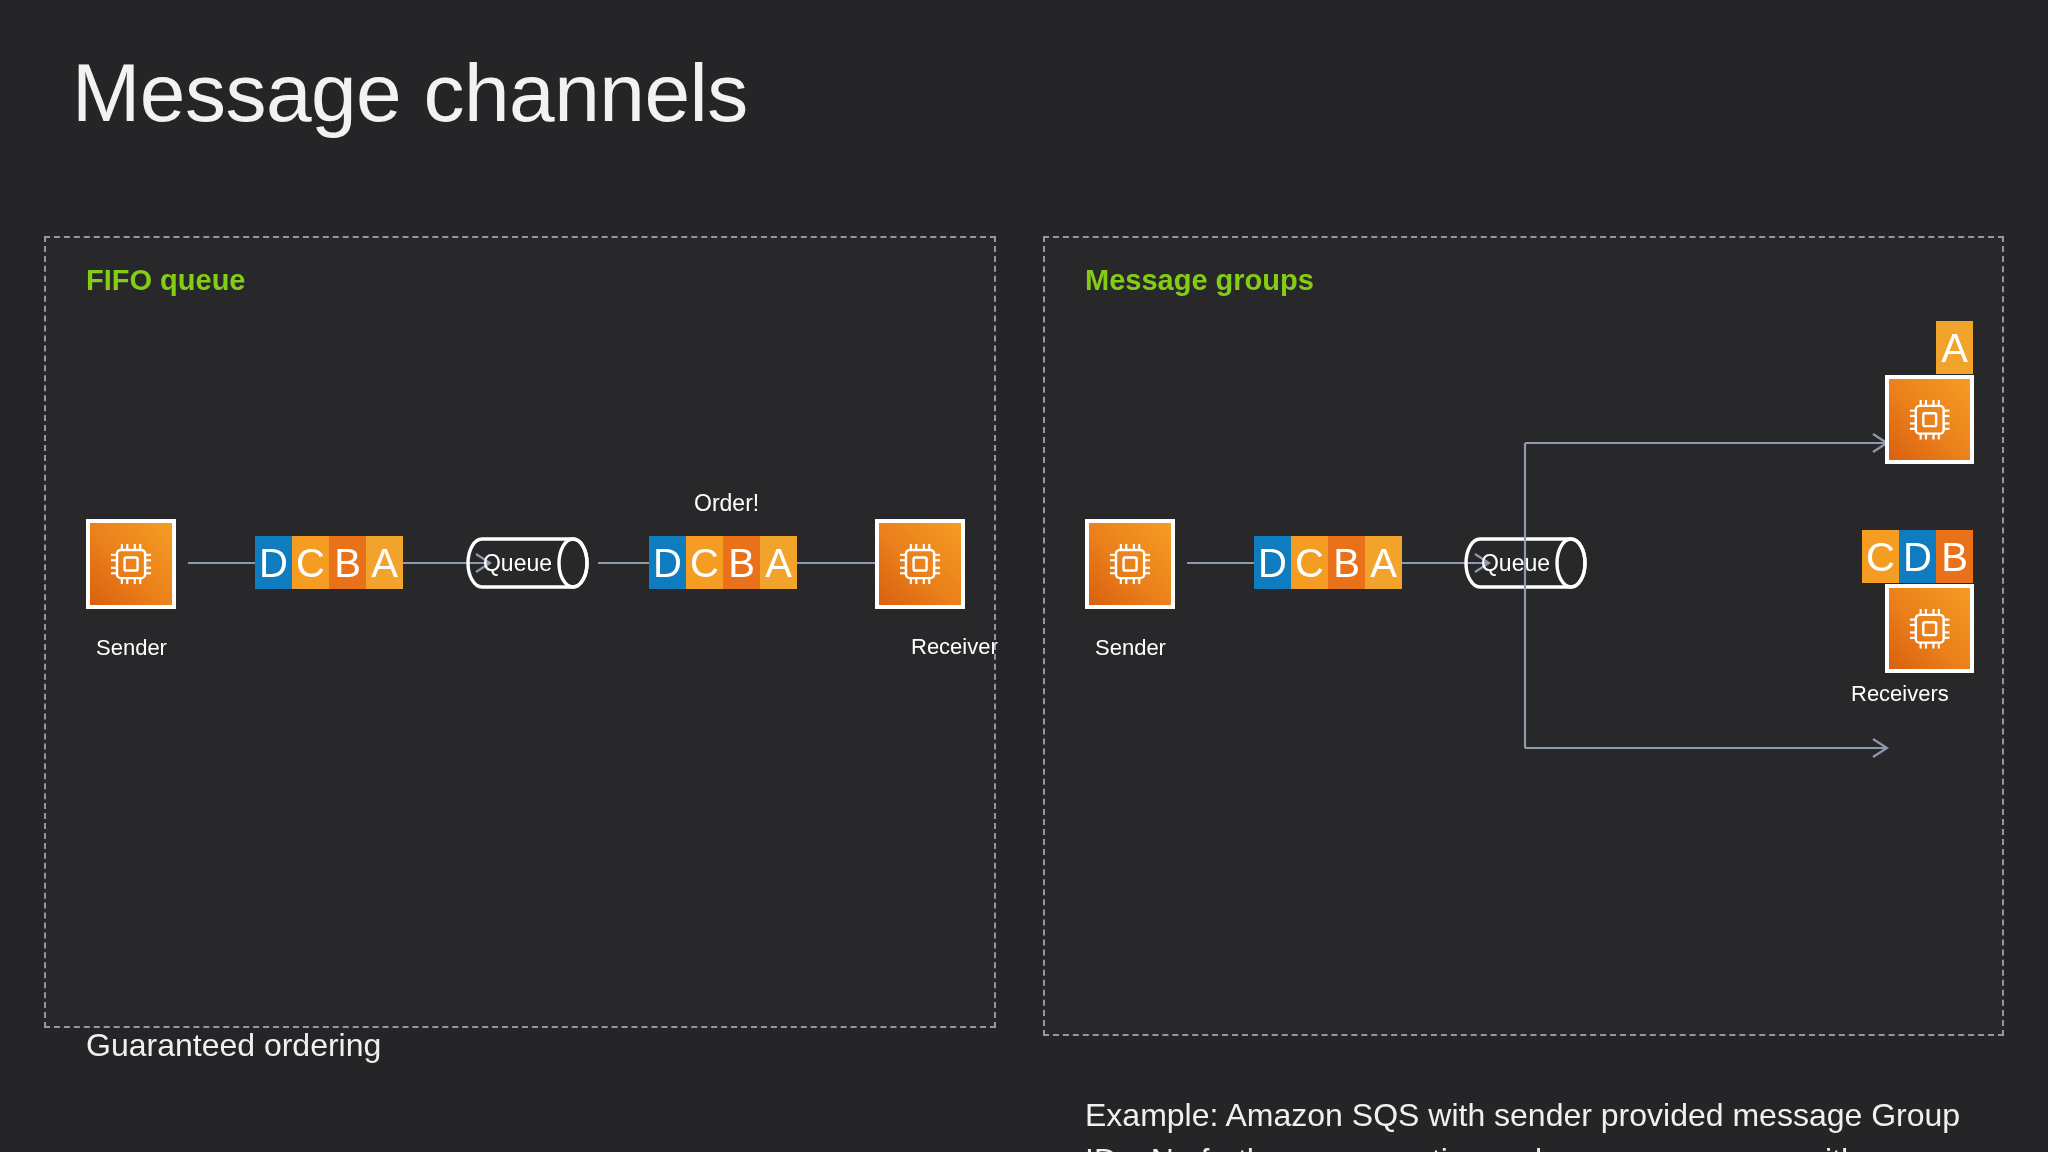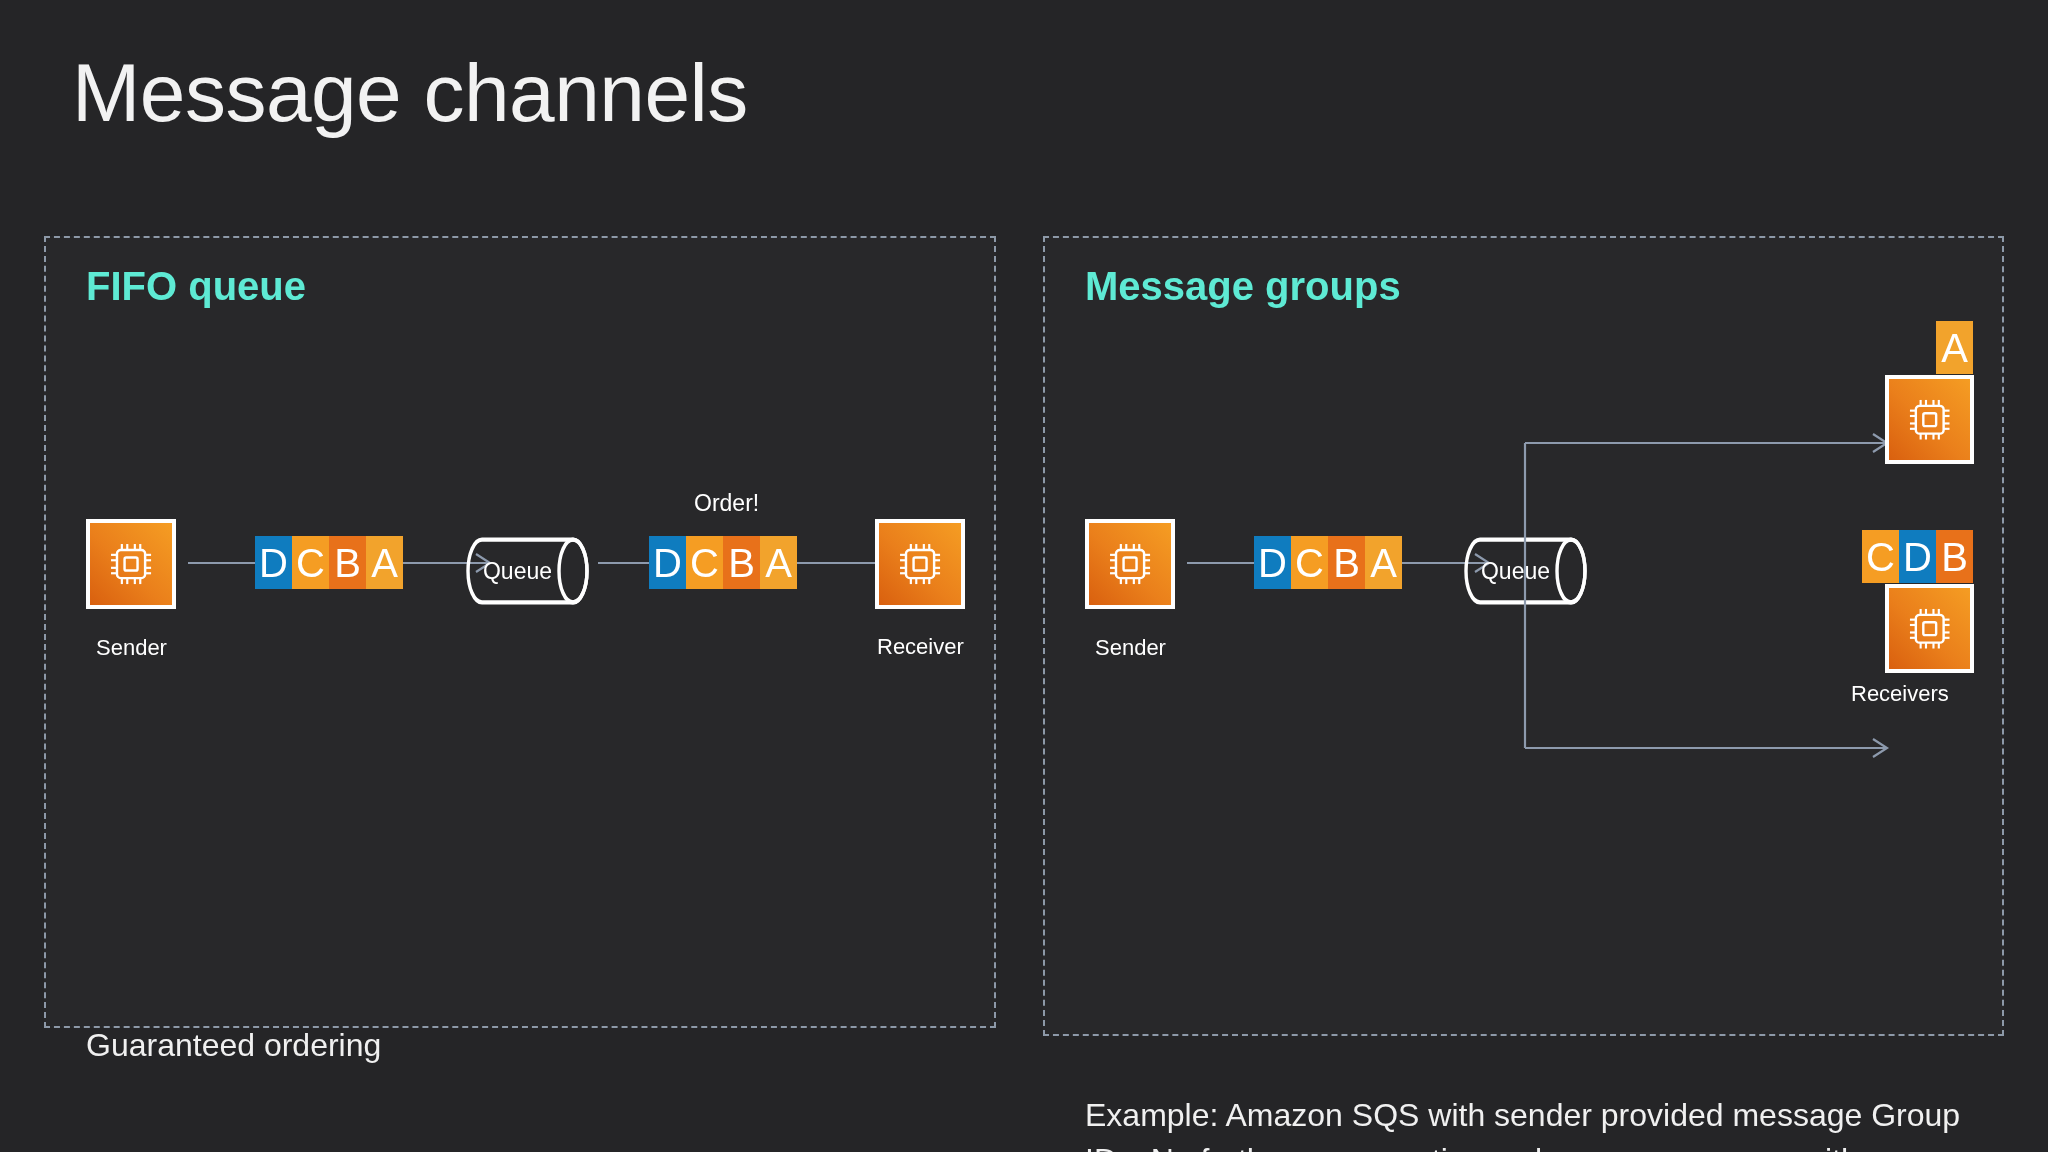--- a/index.html
+++ b/index.html
@@ -27,21 +27,21 @@
     position:absolute;
     border:2px dashed #8d99a8;
     background:#28282a;
     box-sizing:border-box;
   }
   #panel-fifo{left:44px;top:236px;width:952px;height:792px;}
   #panel-groups{left:1043px;top:236px;width:961px;height:800px;}
 
   .panel-title{
     position:absolute;left:40px;top:26px;
-    font-size:40px;font-weight:bold;color:#5eead4;
+    font-size:29px;font-weight:bold;color:#84cc16;
     white-space:nowrap;
   }
 
   .panel-note{
     position:absolute;
     font-size:32px;font-weight:300;color:#f0f0f0;
     line-height:1.42;
   }
   #fifo-note{left:40px;top:785px;width:800px;}
   #groups-note-1{left:40px;top:785px;width:900px;}
@@ -83,21 +83,21 @@
 
   .order-label{
     position:absolute;
     font-size:23px;font-weight:400;color:#ffffff;
     white-space:nowrap;
   }
 
   
   .queue{
     position:absolute;
-    width:125px;height:68px;text-decoration:underline;
+    width:125px;height:52px;text-decoration:underline;
   }
   .queue svg{position:absolute;inset:0;width:100%;height:100%;overflow:visible;}
   .queue .qtext{
     position:absolute;left:0;top:0;width:100%;height:100%;
     display:flex;align-items:center;justify-content:center;
     font-size:23px;color:#ffffff;
     padding-right:22px;box-sizing:border-box;
   }
 
   
@@ -197,21 +197,21 @@
             <line x1="24" y1="57" x2="13" y2="57"></line>
               <line x1="24" y1="67" x2="13" y2="67"></line>
             <line x1="76" y1="33" x2="87" y2="33"></line>
               <line x1="76" y1="43" x2="87" y2="43"></line>
             <line x1="76" y1="57" x2="87" y2="57"></line>
               <line x1="76" y1="67" x2="87" y2="67"></line>
           </g>
         </svg>
       </div>
     </div>
-    <div class="node-label" style="left:831px;top:396px;text-align:center;">Receiver</div>
+    <div class="node-label" style="left:865px;top:396px;text-align:center;">Receiver</div>
 
     <div class="panel-note" id="fifo-note">Guaranteed ordering</div>
   </div>
 
   <div class="panel" id="panel-groups">
 
     <div class="panel-title">Message groups</div>
 
     <div class="node" style="left:40px;top:281px;width:90px;height:90px;">
       <div class="inner">

